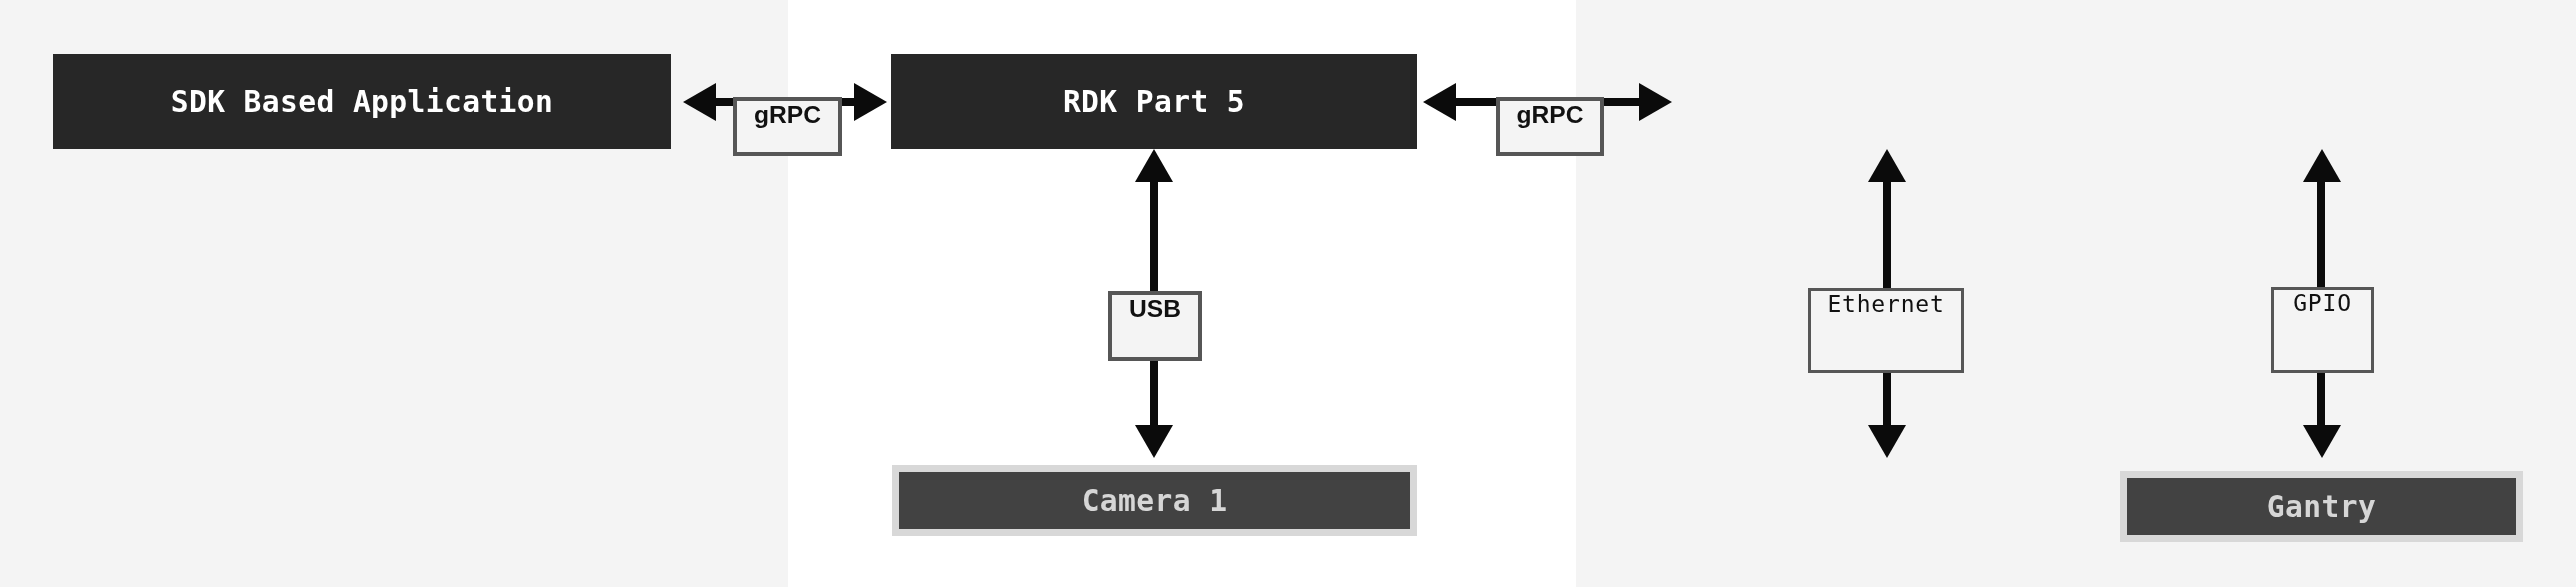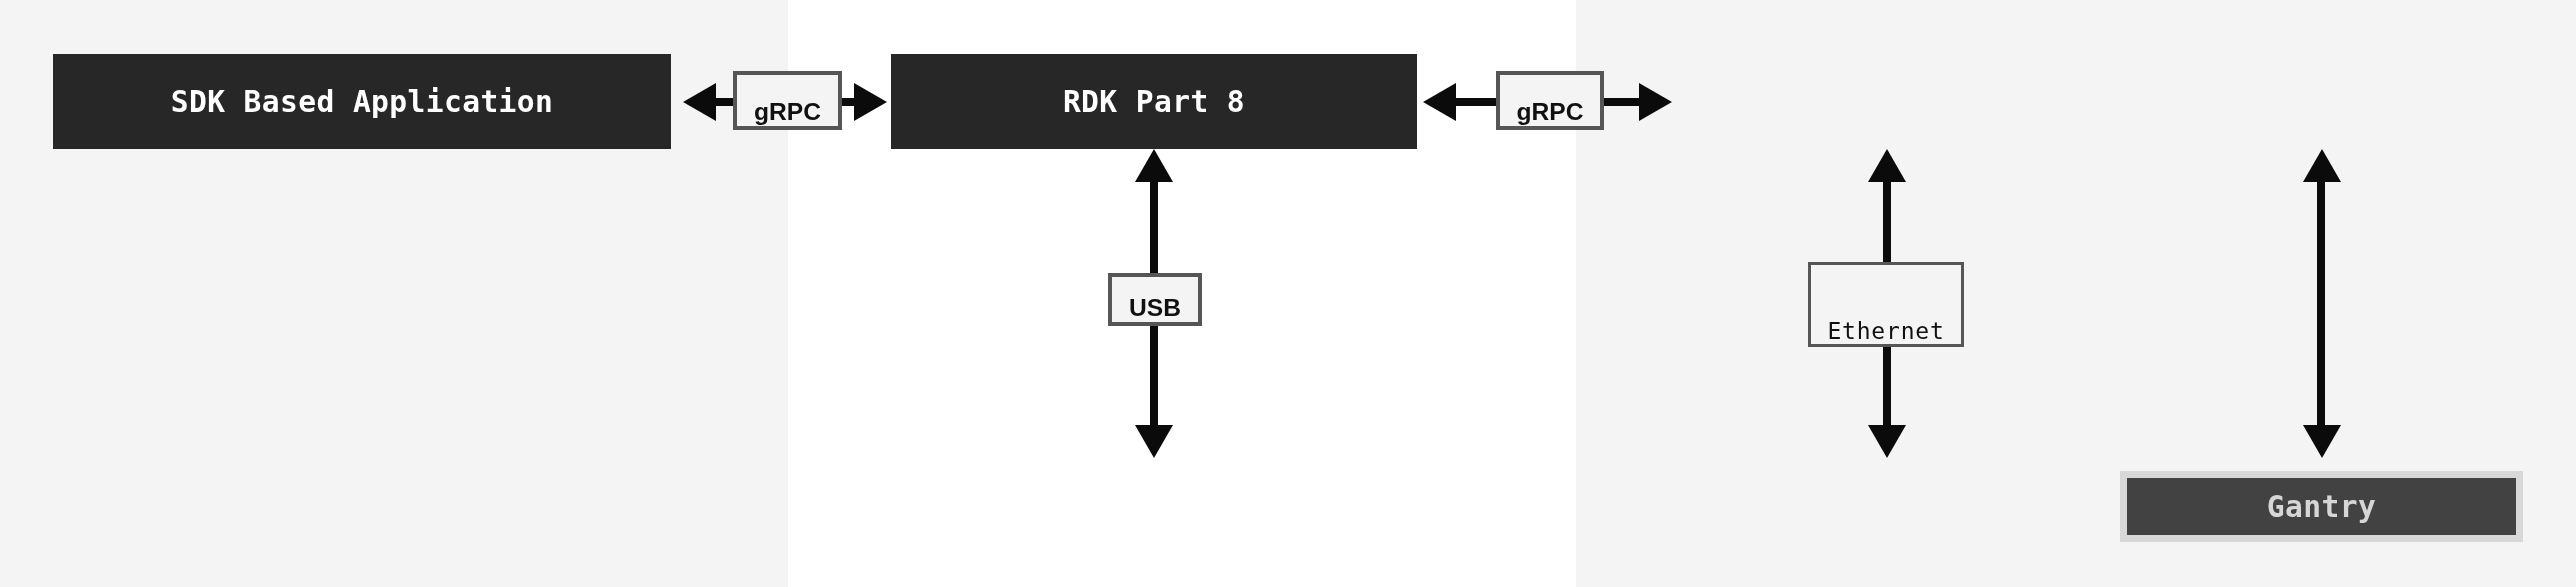--- a/index.html
+++ b/index.html
@@ -30,21 +30,21 @@
   .device{
     position:absolute;z-index:2;background:var(--device-fill);
     border:7.4px solid var(--device-border);
     display:flex;align-items:center;justify-content:center;
   }
   .device-label{
     color:var(--device-text);font-weight:700;font-size:29.6px;letter-spacing:0.4px;white-space:nowrap;
   }
   .conn-label{
     position:absolute;z-index:3;background:var(--label-fill);
-    display:flex;align-items:flex-end;justify-content:center;
+    display:flex;align-items:flex-start;justify-content:center;margin-top:26px;
   }
   .conn-label.thick{border:4.9px solid var(--label-border)}
   .conn-label.thin{border:3.3px solid var(--label-border)}
   .conn-bold span{
     font-family:"Liberation Sans","DejaVu Sans",sans-serif;
     font-weight:700;font-size:24.6px;color:var(--label-text);white-space:nowrap;
   }
   .conn-mono span{
     font-family:"DejaVu Sans Mono","Liberation Mono",monospace;
     font-weight:400;font-size:23px;color:var(--label-text);white-space:nowrap;letter-spacing:0.8px;
@@ -96,41 +96,47 @@
     <div class="head head-up" style="left:2303px;top:149px"></div>
     <div class="shaft-v" style="left:2317px;top:179px;height:248px"></div>
     <div class="head head-down" style="left:2303px;top:425px"></div>
   </div>
 
   <div class="node" style="left:53px;top:54px;width:618px;height:95px">
     <span class="node-label">SDK Based Application</span>
   </div>
 
   <div class="node" style="left:891px;top:54px;width:526px;height:95px">
-    <span class="node-label">RDK Part 8</span>
+    <span class="node-label">RDK Part 5</span>
   </div>
 
 
+  <div class="device" style="left:892px;top:465px;width:525px;height:71px">
+    <span class="device-label">Camera 1</span>
+  </div>
 
 
   <div class="device" style="left:2120px;top:471px;width:403px;height:71px">
     <span class="device-label">Gantry</span>
   </div>
 
   <div class="conn-label conn-bold thick" style="left:733px;top:71px;width:109px;height:59px">
     <span>gRPC</span>
   </div>
 
   <div class="conn-label conn-bold thick" style="left:1496px;top:71px;width:108px;height:59px">
     <span>gRPC</span>
   </div>
 
-  <div class="conn-label conn-bold thick" style="left:1108px;top:273px;width:94px;height:53px">
+  <div class="conn-label conn-bold thick" style="left:1108px;top:265px;width:94px;height:70px">
     <span>USB</span>
   </div>
 
   <div class="conn-label conn-mono thin" style="left:1808px;top:262px;width:156px;height:85px">
     <span>Ethernet</span>
   </div>
 
+  <div class="conn-label conn-mono thin" style="left:2271px;top:261px;width:103px;height:86px">
+    <span>GPIO</span>
+  </div>
 
 </div>
 
 
 </body></html>

